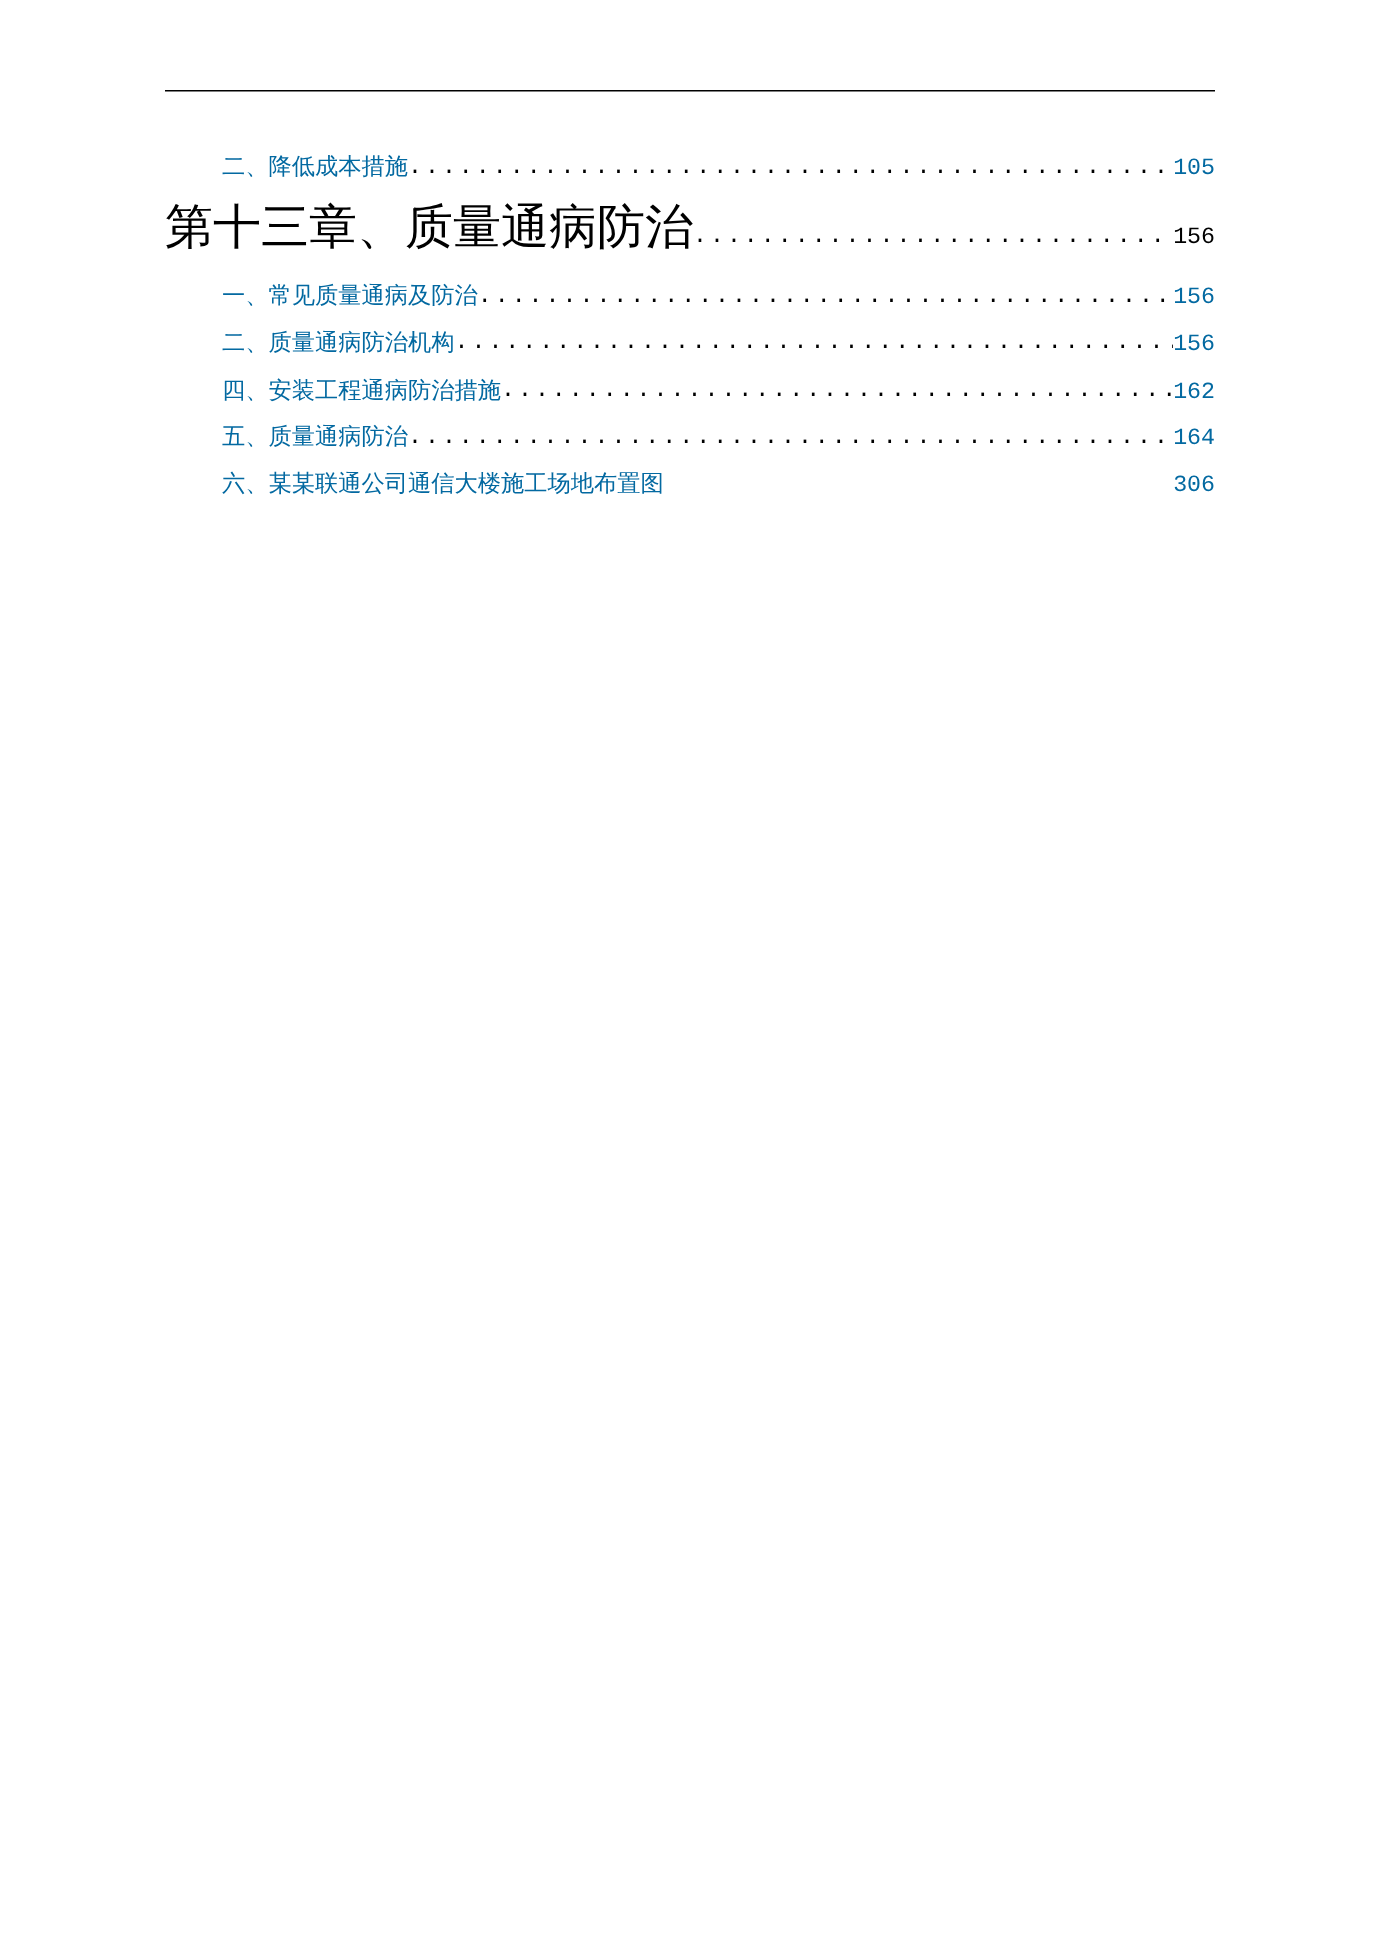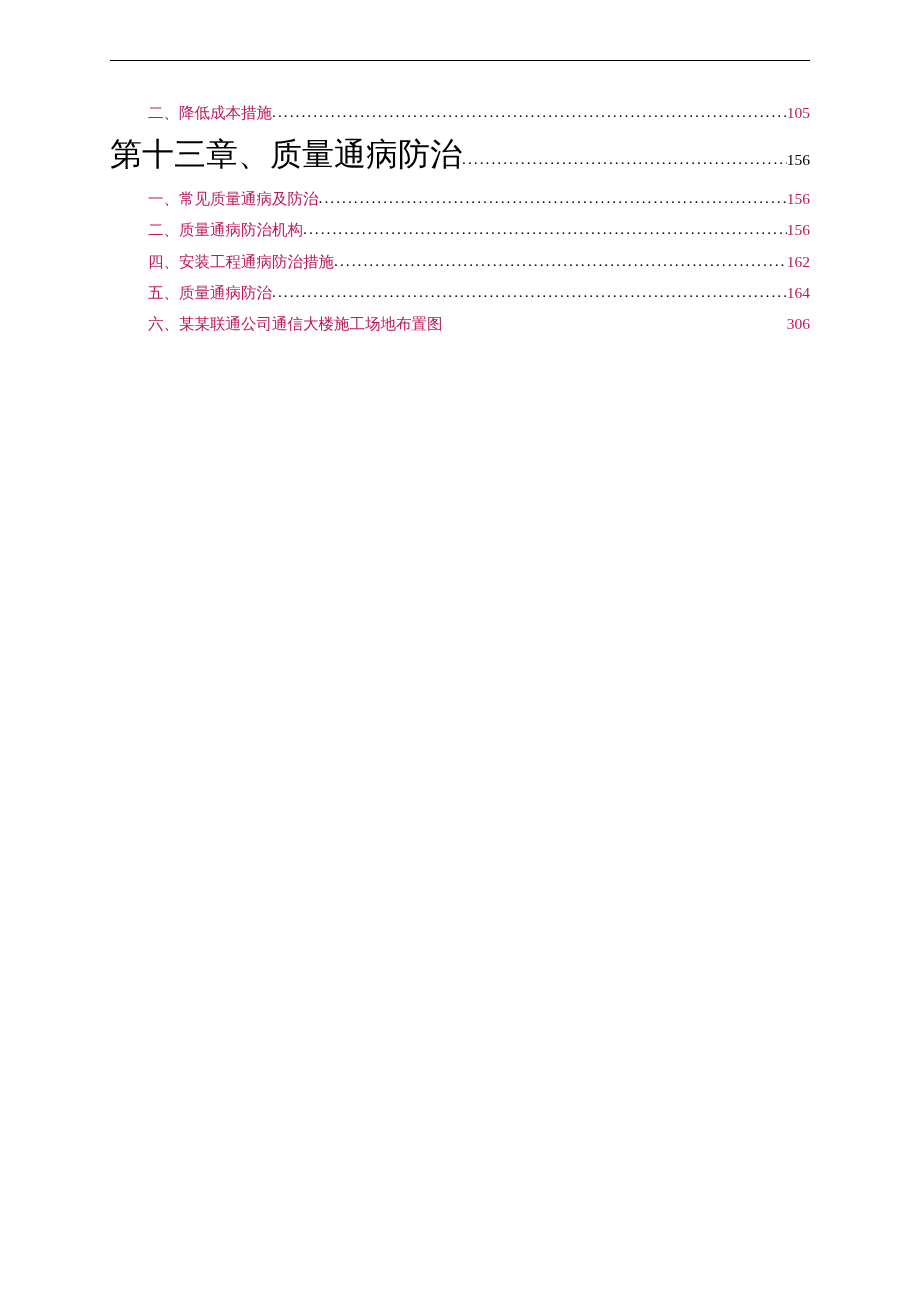--- a/index.html
+++ b/index.html
@@ -23,27 +23,28 @@
     }
     .toc-entry {
       display: flex;
       align-items: baseline;
       white-space: nowrap;
       overflow: hidden;
     }
     .toc-entry.sub {
       padding-left: 38px;
       font-size: 15.5px;
-      color: #be185d;
+      color: #0369a1;
       margin-bottom: 8px;
       line-height: 1.5;
+      font-family: Liberation Mono, monospace;
     }
     .toc-entry.chapter {
       font-size: 32px;
-      font-family: Liberation Serif, serif;
+      font-family: Liberation Mono, monospace;
       margin-top: 6px;
       margin-bottom: 10px;
       line-height: 1.4;
     }
     .toc-entry.chapter .toc-page {
       font-size: 15.5px;
     }
     .toc-entry.chapter .toc-dots {
       font-size: 15.5px;
     }

